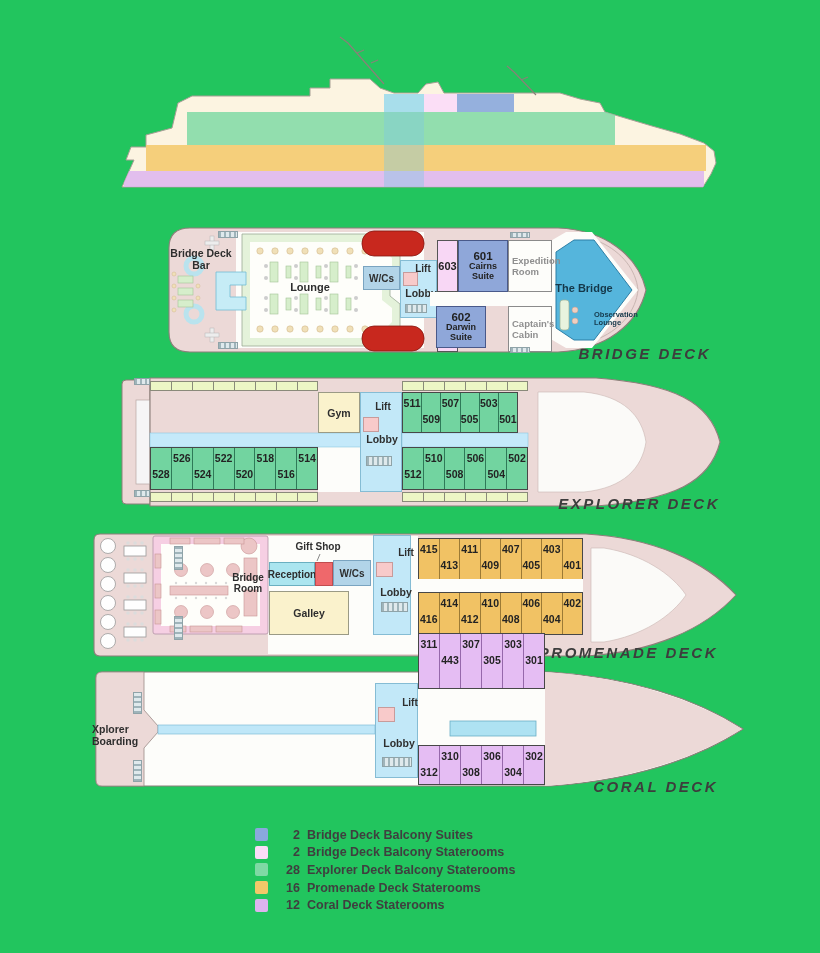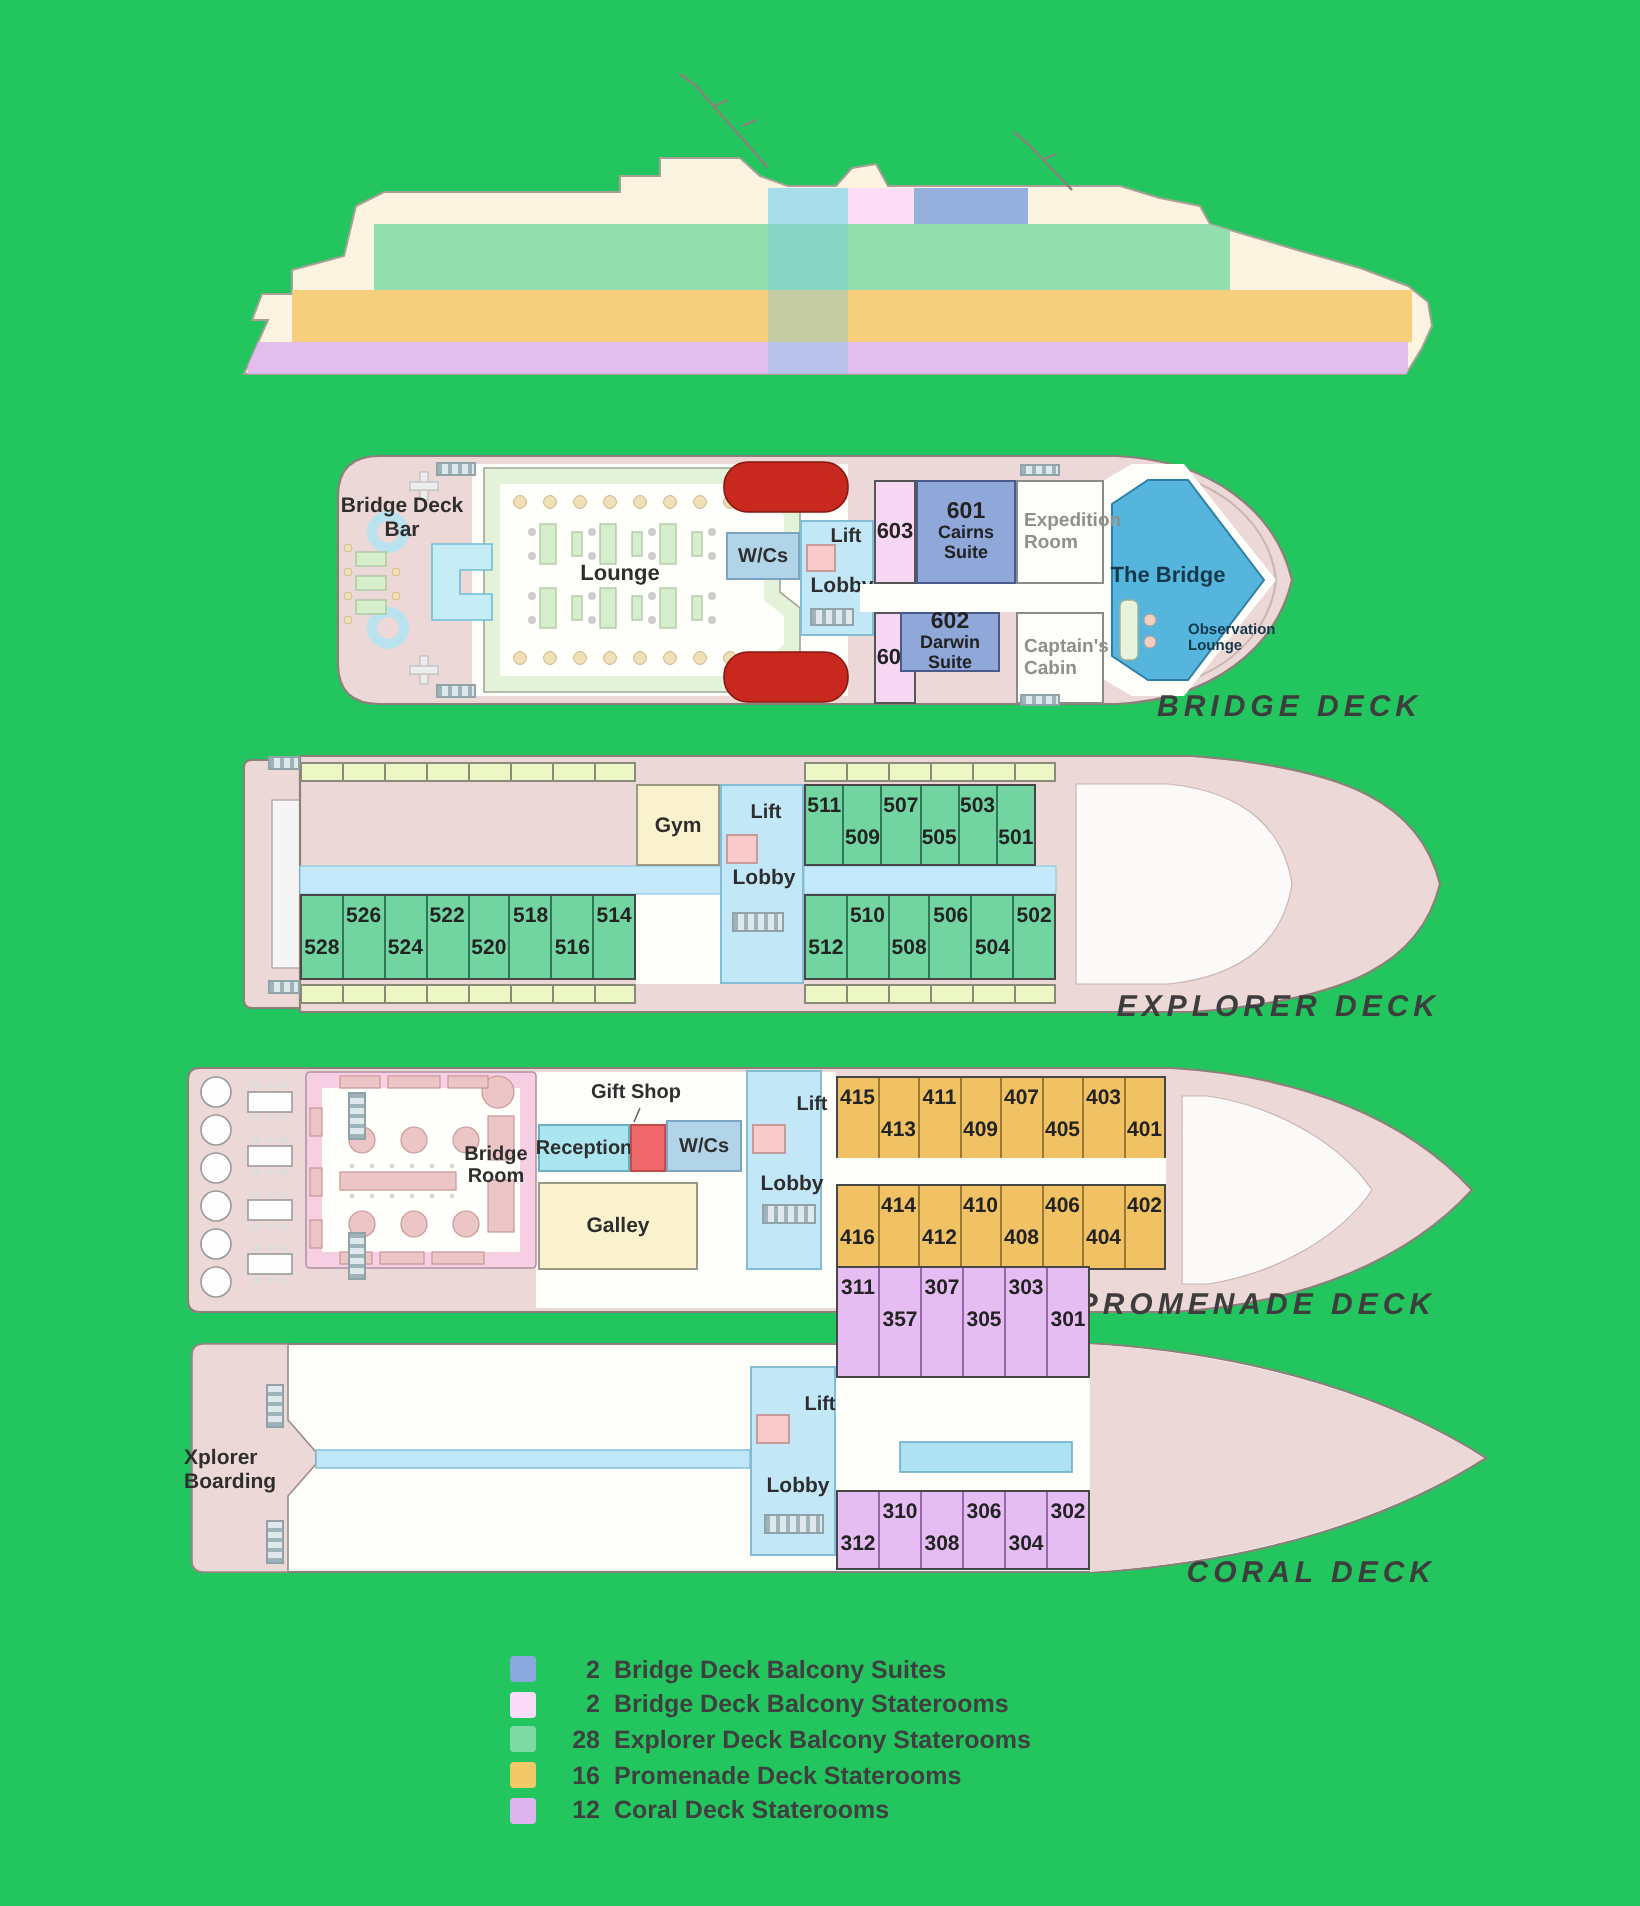--- a/index.html
+++ b/index.html
@@ -175,21 +175,21 @@
   <div class="lbl" style="left:410px;top:263px;width:26px">Lift</div>
   <div class="lbl" style="left:404px;top:288px;width:34px;font-size:10.5px">Lobby</div>
   <div class="abs stairs-h" style="left:405px;top:304px;width:22px;height:9px"></div>
   <div class="abs corridor-white" style="left:430px;top:292px;width:122px;height:14px;border:none"></div>
   <div class="abs room-pink" style="left:437px;top:240px;width:21px;height:52px">603</div>
   <div class="abs room-pink" style="left:437px;top:306px;width:21px;height:46px">604</div>
   <div class="abs room-blue" style="left:458px;top:240px;width:50px;height:52px">
     <span class="suite-num">601</span>
     <span class="suite-name">Cairns Suite</span>
   </div>
-  <div class="abs room-blue" style="left:450px;top:306px;width:50px;height:30px">
+  <div class="abs room-blue" style="left:436px;top:306px;width:50px;height:42px">
     <span class="suite-num">602</span>
     <span class="suite-name">Darwin Suite</span>
   </div>
   <div class="abs room-white" style="left:508px;top:240px;width:44px;height:52px;display:flex;align-items:center">Expedition Room</div>
   <div class="abs room-white" style="left:508px;top:306px;width:44px;height:46px;display:flex;align-items:center">Captain's Cabin</div>
   <div class="lbl" style="left:552px;top:282px;width:64px;font-size:11px;color:#15384a">The Bridge</div>
   <div class="lbl left" style="left:594px;top:311px;width:50px;font-size:7.5px;color:#15384a">Observation Lounge</div>
   <div class="abs stairs-h" style="left:218px;top:231px;width:20px;height:7px"></div>
   <div class="abs stairs-h" style="left:218px;top:342px;width:20px;height:7px"></div>
   <div class="abs stairs-h" style="left:510px;top:232px;width:20px;height:6px"></div>
@@ -459,21 +459,21 @@
   <div class="abs lift-box" style="left:378px;top:707px;width:17px;height:15px"></div>
   <div class="lbl" style="left:398px;top:697px;width:24px">Lift</div>
   <div class="lbl" style="left:378px;top:738px;width:42px;font-size:10.5px">Lobby</div>
   <div class="abs stairs-h" style="left:382px;top:757px;width:30px;height:10px"></div>
 
   <div class="row cor first-high" style="left:418px;top:633px;width:127px;height:56px">
       <div class="cell">
         <span class="num">311</span>
       </div>
       <div class="cell">
-        <span class="num">357</span>
+        <span class="num">443</span>
       </div>
       <div class="cell">
         <span class="num">307</span>
       </div>
       <div class="cell">
         <span class="num">305</span>
       </div>
       <div class="cell">
         <span class="num">303</span>
       </div>

